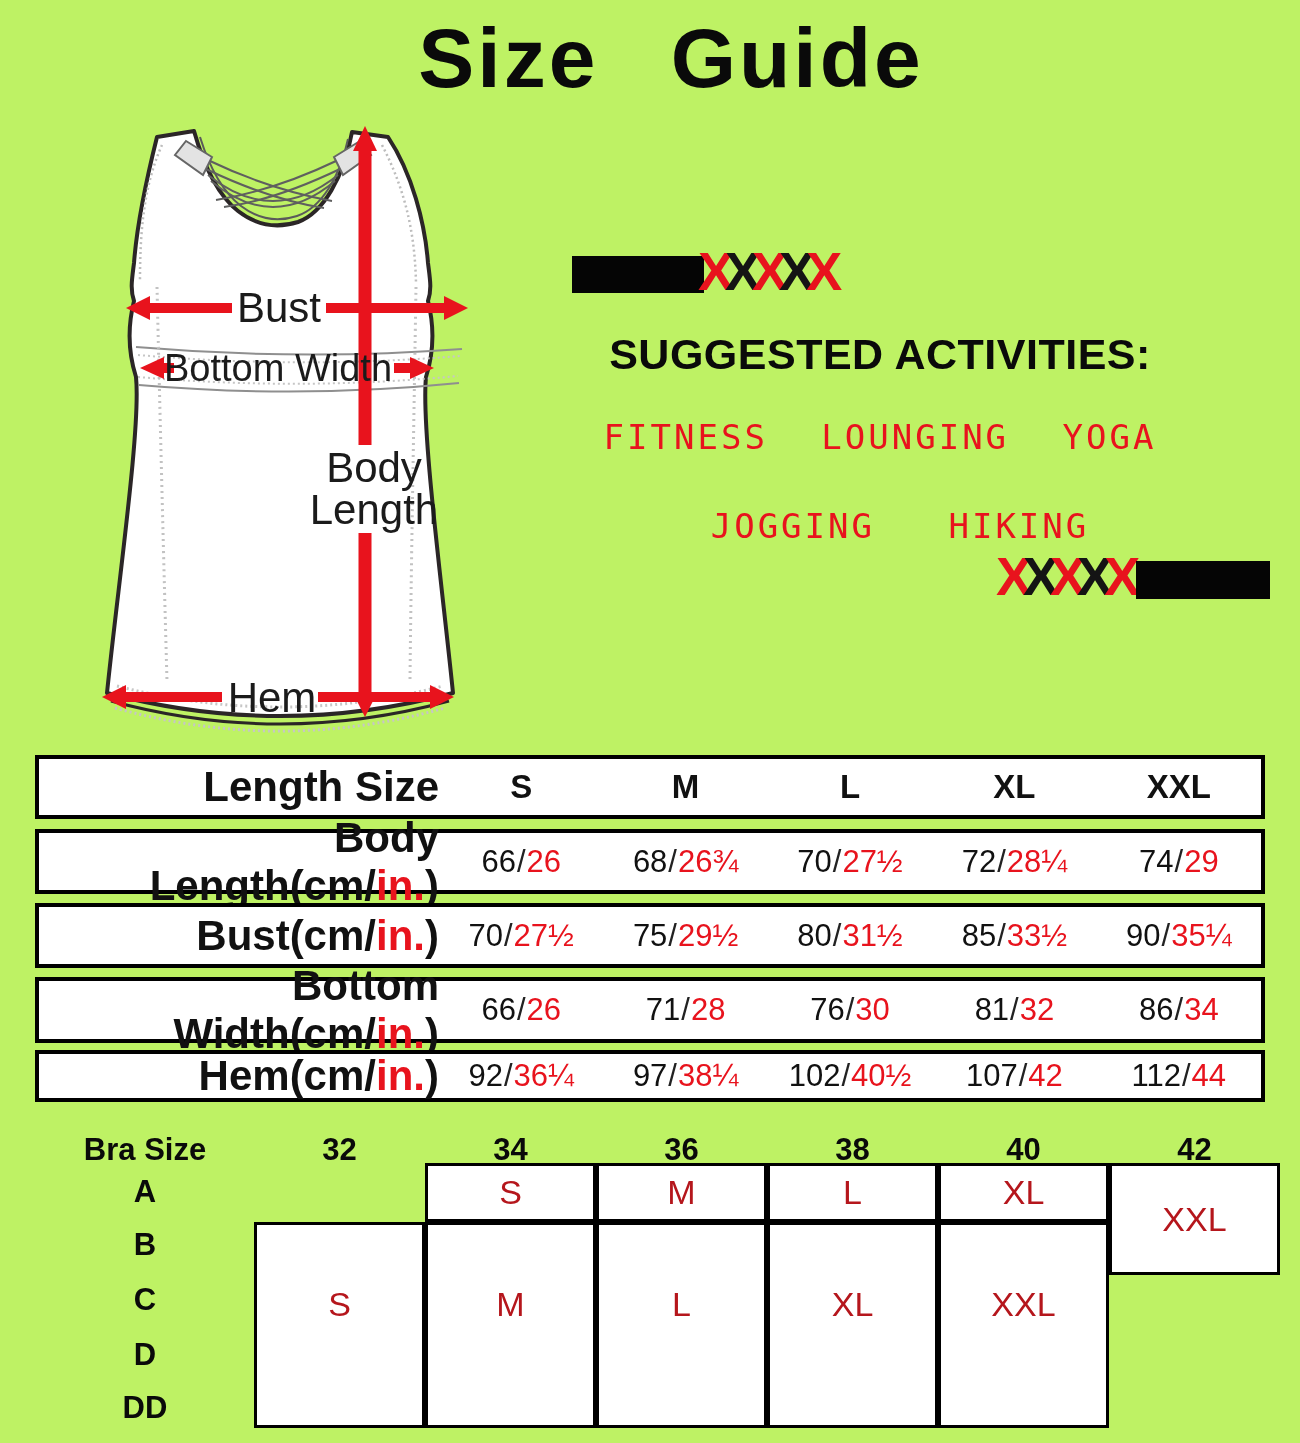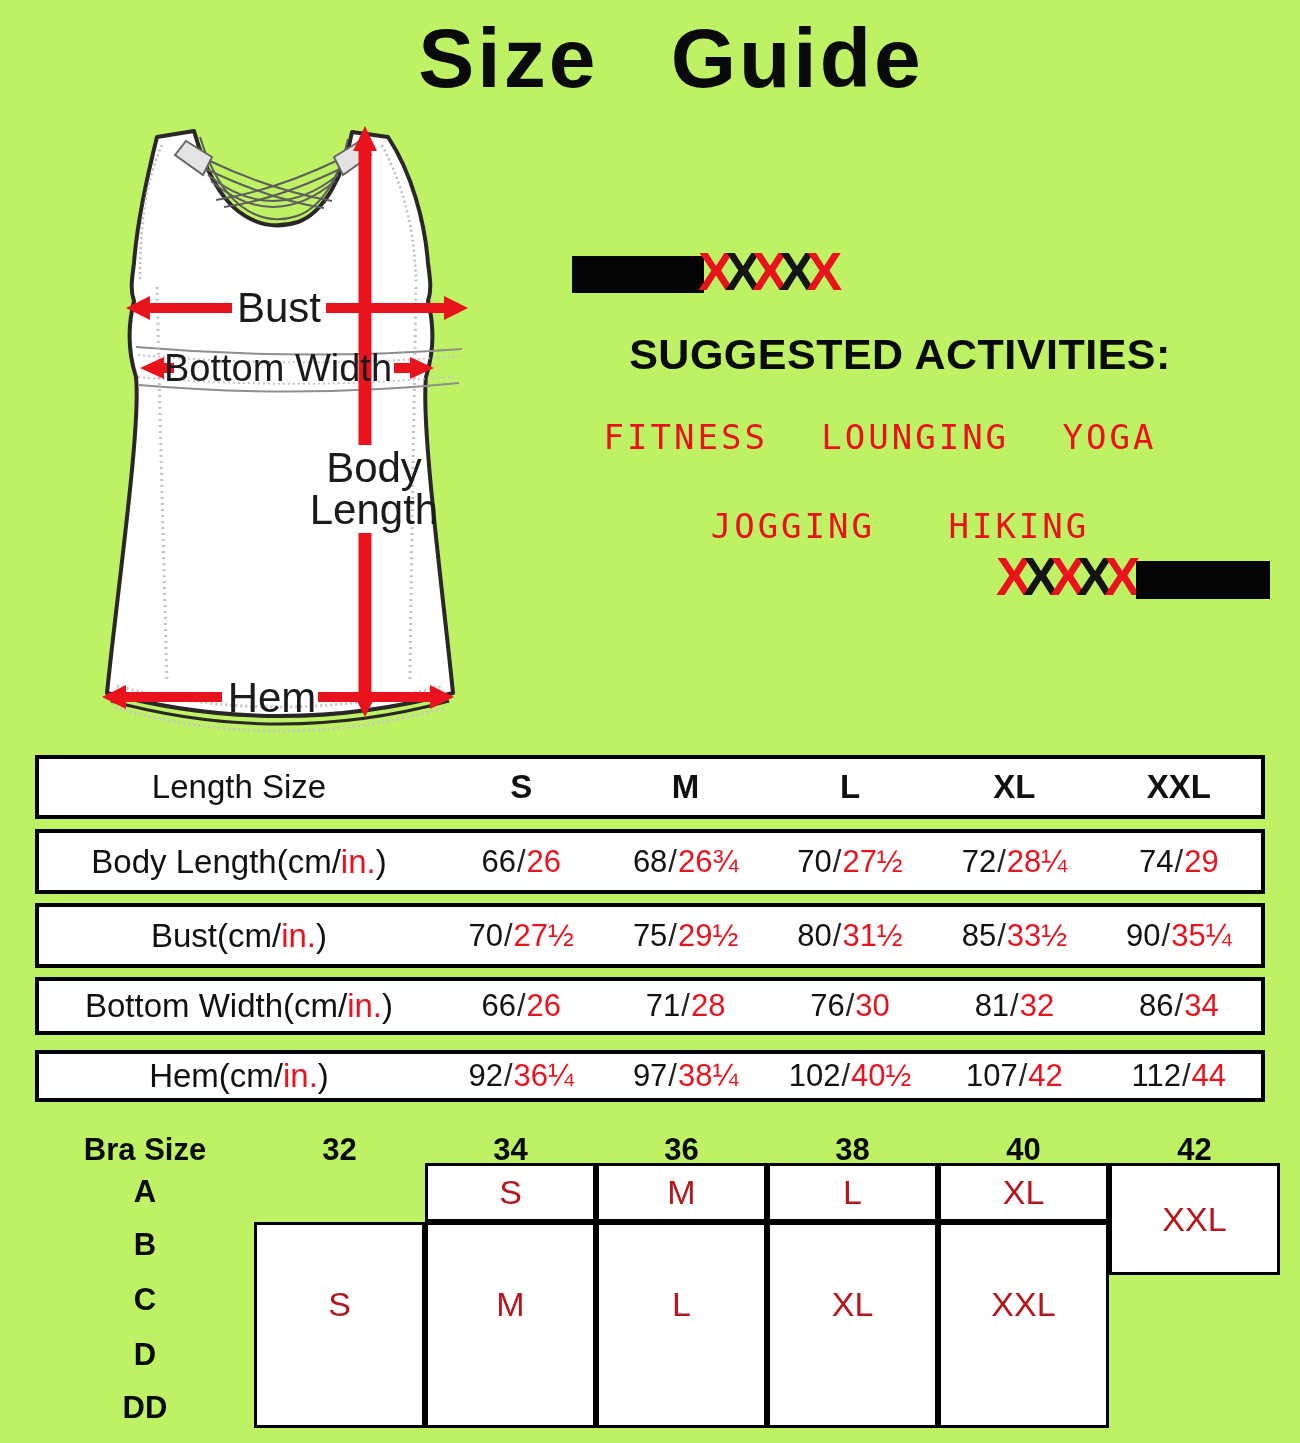--- a/index.html
+++ b/index.html
@@ -21,21 +21,21 @@
   
   .act-heading{font-size:43px;font-weight:bold;color:#0a0a0a;text-align:center;letter-spacing:0.5px;}
   .act-line{font-family:"DejaVu Sans Mono",monospace;color:#e8131d;font-size:34px;
             text-align:center;letter-spacing:3px;}
   .ws1{word-spacing:30px;}
   .ws2{word-spacing:50px;}
 
   
   .trow{left:35px;width:1230px;border:4px solid #000;box-sizing:border-box;
         display:flex;align-items:center;background:#fff;}
-  .trow .rlabel{width:400px;text-align:center;font-weight:normal;font-size:33px;}
+  .trow .rlabel{width:400px;text-align:right;font-weight:bold;font-size:42px;}
   .trow .col{flex:1;text-align:center;font-size:31px;}
   .trow .col.hdr{font-weight:bold;font-size:33px;}
   .red{color:#e8131d;margin-top:40px;}
   .slash{color:#222;padding:0 1px;}
 
   
   .bra{left:0;top:1128px;width:1300px;height:315px;}
   .bra .num{position:absolute;top:5px;height:34px;line-height:34px;text-align:center;
             font-weight:bold;font-size:31px;color:#0a0a0a;}
   .bra .cup{position:absolute;left:75px;width:140px;height:30px;line-height:30px;
@@ -120,21 +120,21 @@
     <text class="dlabel" x="314" y="367" font-size="42" text-anchor="middle">Body</text>
     <text class="dlabel" x="314" y="409" font-size="42" text-anchor="middle">Length</text>
     <text class="dlabel" x="212" y="597" font-size="42" text-anchor="middle">Hem</text>
   </svg>
 
   <div class="abs bar" style="left:572px;top:256px;width:132px;height:37px;"></div>
   <div class="abs xrow" style="left:698px;top:244px;">
     <span class="xr">X</span><span class="xb">X</span><span class="xr">X</span><span class="xb">X</span><span class="xr">X</span>
   </div>
 
-  <div class="abs act-heading" style="left:600px;top:330px;width:600px;">SUGGESTED ACTIVITIES:</div>
+  <div class="abs act-heading" style="left:580px;top:330px;width:600px;">SUGGESTED ACTIVITIES:</div>
   <div class="abs act-line ws2" style="left:560px;top:506px;width:680px;">JOGGING HIKING</div>
   <div class="abs act-line ws1" style="left:560px;top:417px;width:640px;">FITNESS LOUNGING YOGA</div>
 
   <div class="abs xrow" style="left:996px;top:549px;">
     <span class="xr">X</span><span class="xb">X</span><span class="xr">X</span><span class="xb">X</span><span class="xr">X</span>
   </div>
   <div class="abs bar" style="left:1136px;top:561px;width:134px;height:38px;"></div>
 
   <div class="abs trow" style="top:755px;height:64px;">
     <div class="rlabel">Length Size</div>
@@ -156,21 +156,21 @@
 
   <div class="abs trow" style="top:903px;height:65px;">
     <div class="rlabel"><span>Bust(cm/</span><span class="red">in.</span><span>)</span></div>
     <div class="col"><span>70</span><span class="slash">/</span><span class="red">27½</span></div>
     <div class="col"><span>75</span><span class="slash">/</span><span class="red">29½</span></div>
     <div class="col"><span>80</span><span class="slash">/</span><span class="red">31½</span></div>
     <div class="col"><span>85</span><span class="slash">/</span><span class="red">33½</span></div>
     <div class="col"><span>90</span><span class="slash">/</span><span class="red">35¼</span></div>
   </div>
 
-  <div class="abs trow" style="top:977px;height:58px;">
+  <div class="abs trow" style="top:977px;height:66px;">
     <div class="rlabel"><span>Bottom Width(cm/</span><span class="red">in.</span><span>)</span></div>
     <div class="col"><span>66</span><span class="slash">/</span><span class="red">26</span></div>
     <div class="col"><span>71</span><span class="slash">/</span><span class="red">28</span></div>
     <div class="col"><span>76</span><span class="slash">/</span><span class="red">30</span></div>
     <div class="col"><span>81</span><span class="slash">/</span><span class="red">32</span></div>
     <div class="col"><span>86</span><span class="slash">/</span><span class="red">34</span></div>
   </div>
 
   <div class="abs trow" style="top:1050px;height:52px;">
     <div class="rlabel"><span>Hem(cm/</span><span class="red">in.</span><span>)</span></div>

